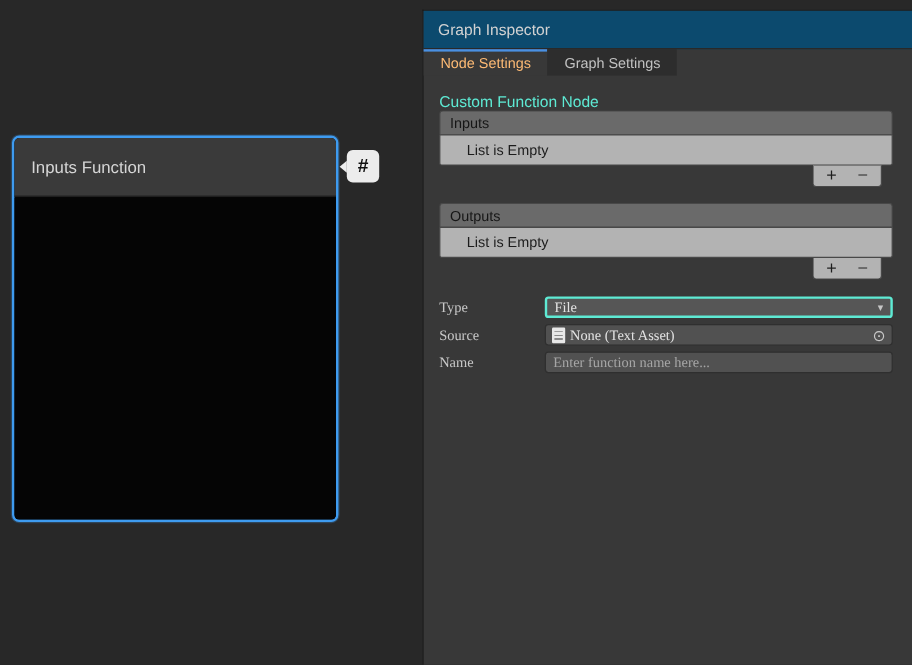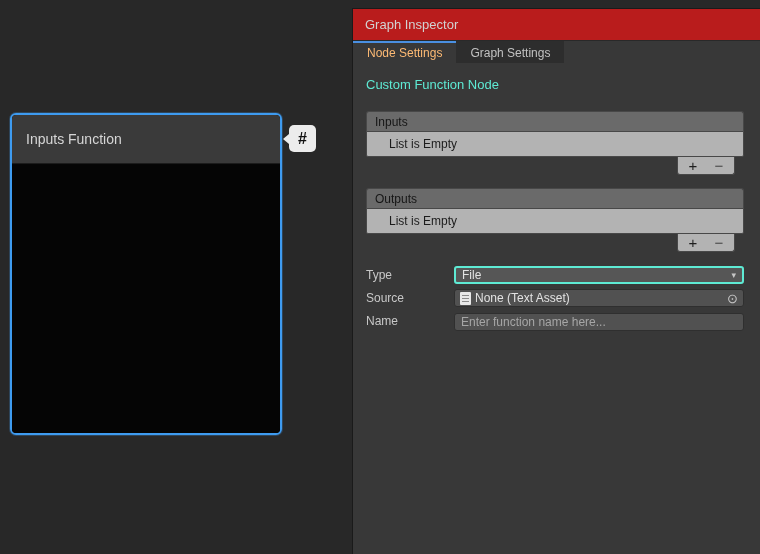--- a/index.html
+++ b/index.html
@@ -17,47 +17,47 @@
   .node-badge { position:absolute; left:289px; top:125px; width:27px; height:27px; background:#ECECEC;
                 border-radius:5px; color:#101010; font-weight:bold; font-size:16px;
                 display:flex; align-items:center; justify-content:center; }
   .node-badge .tail { position:absolute; left:-6px; top:50%; transform:translateY(-50%);
                 width:0; height:0; border-top:5px solid transparent; border-bottom:5px solid transparent;
                 border-right:6px solid #ECECEC; }
 
   
   .panel { position:absolute; left:352px; top:8px; right:0; bottom:0; background:#383838;
            border-left:1px solid #1A1A1A; border-top:1px solid #1A1A1A; }
-  .panel-title { height:32px; background:#b91c1c; border-bottom:1px solid #292929;
+  .panel-title { height:32px; background:#0c4a6e; border-bottom:1px solid #292929;
                  display:flex; align-items:center; padding:0 12px; color:#D2D2D2; font-size:13px; }
   .tabbar { height:22px; display:flex; }
   .tab { display:flex; align-items:center; padding:0 14px; font-size:12px; cursor:pointer; }
   .tab.active { background:#383838; border-top:2px solid #4A90E2; color:#fdba74; }
   .tab.inactive { background:#2D2D2D; color:#C2C2C2; border-top:2px solid transparent; }
   .content { padding:14px 16px 0 13px; }
   .section-title { font-size:13px; font-weight:normal; color:#5eead4; }
 
   
-  .rlist { margin-top:19px; }
+  .rlist { }
   .rlist-header { height:20px; background:#6A6A6A; border:1px solid #484848; border-bottom:none;
                   border-radius:3px 3px 0 0; display:flex; align-items:center; padding:0 8px;
                   font-size:12px; color:#161616; }
   .rlist-body { height:26px; background:#B3B3B3; border:1px solid #484848;
                 display:flex; align-items:center; padding:0 22px; font-size:12px; color:#1C1C1C;
                 border-radius:0 0 2px 2px; }
   .rlist-footer { display:flex; justify-content:flex-end; margin-right:9px; }
   .rlist-footer-inner { width:58px; height:18px; background:#B3B3B3; border:1px solid #484848;
                 border-top:none; border-radius:0 0 3px 3px;
                 display:flex; align-items:center; justify-content:center; gap:4px; }
   .rl-btn { width:22px; height:16px; display:flex; align-items:center; justify-content:center;
             color:#1E1E1E; font-size:15px; line-height:1; cursor:pointer; }
   .rl-btn.dim { color:#454545; }
 
   
-  .fields { margin-top:13px; }
+  .fields { margin-top:13px;font-family:Liberation Serif, serif; }
   .frow { display:flex; align-items:center; height:20px; margin-bottom:3px; }
   .flabel { width:88px; font-size:12px; color:#C8C8C8; }
   .fctrl { flex:1; }
   .dropdown { height:18px; background:#565656; border:2px solid #5eead4; border-radius:3px;
               display:flex; align-items:center; padding:0 6px; font-size:12px; color:#E2E2E2; cursor:pointer; }
   .dropdown .caret { margin-left:auto; font-size:9px; color:#C6C6C6; }
   .textfield { width:100%; height:18px; background:#515151; border:1px solid #2F2F2F; border-radius:3px;
                padding:0 6px; font-size:12px; color:#E2E2E2; font-family:inherit; outline:none; }
   .textfield::placeholder { color:#A6A6A6; }
   .objfield { height:18px; background:#515151; border:1px solid #2F2F2F; border-radius:3px;

